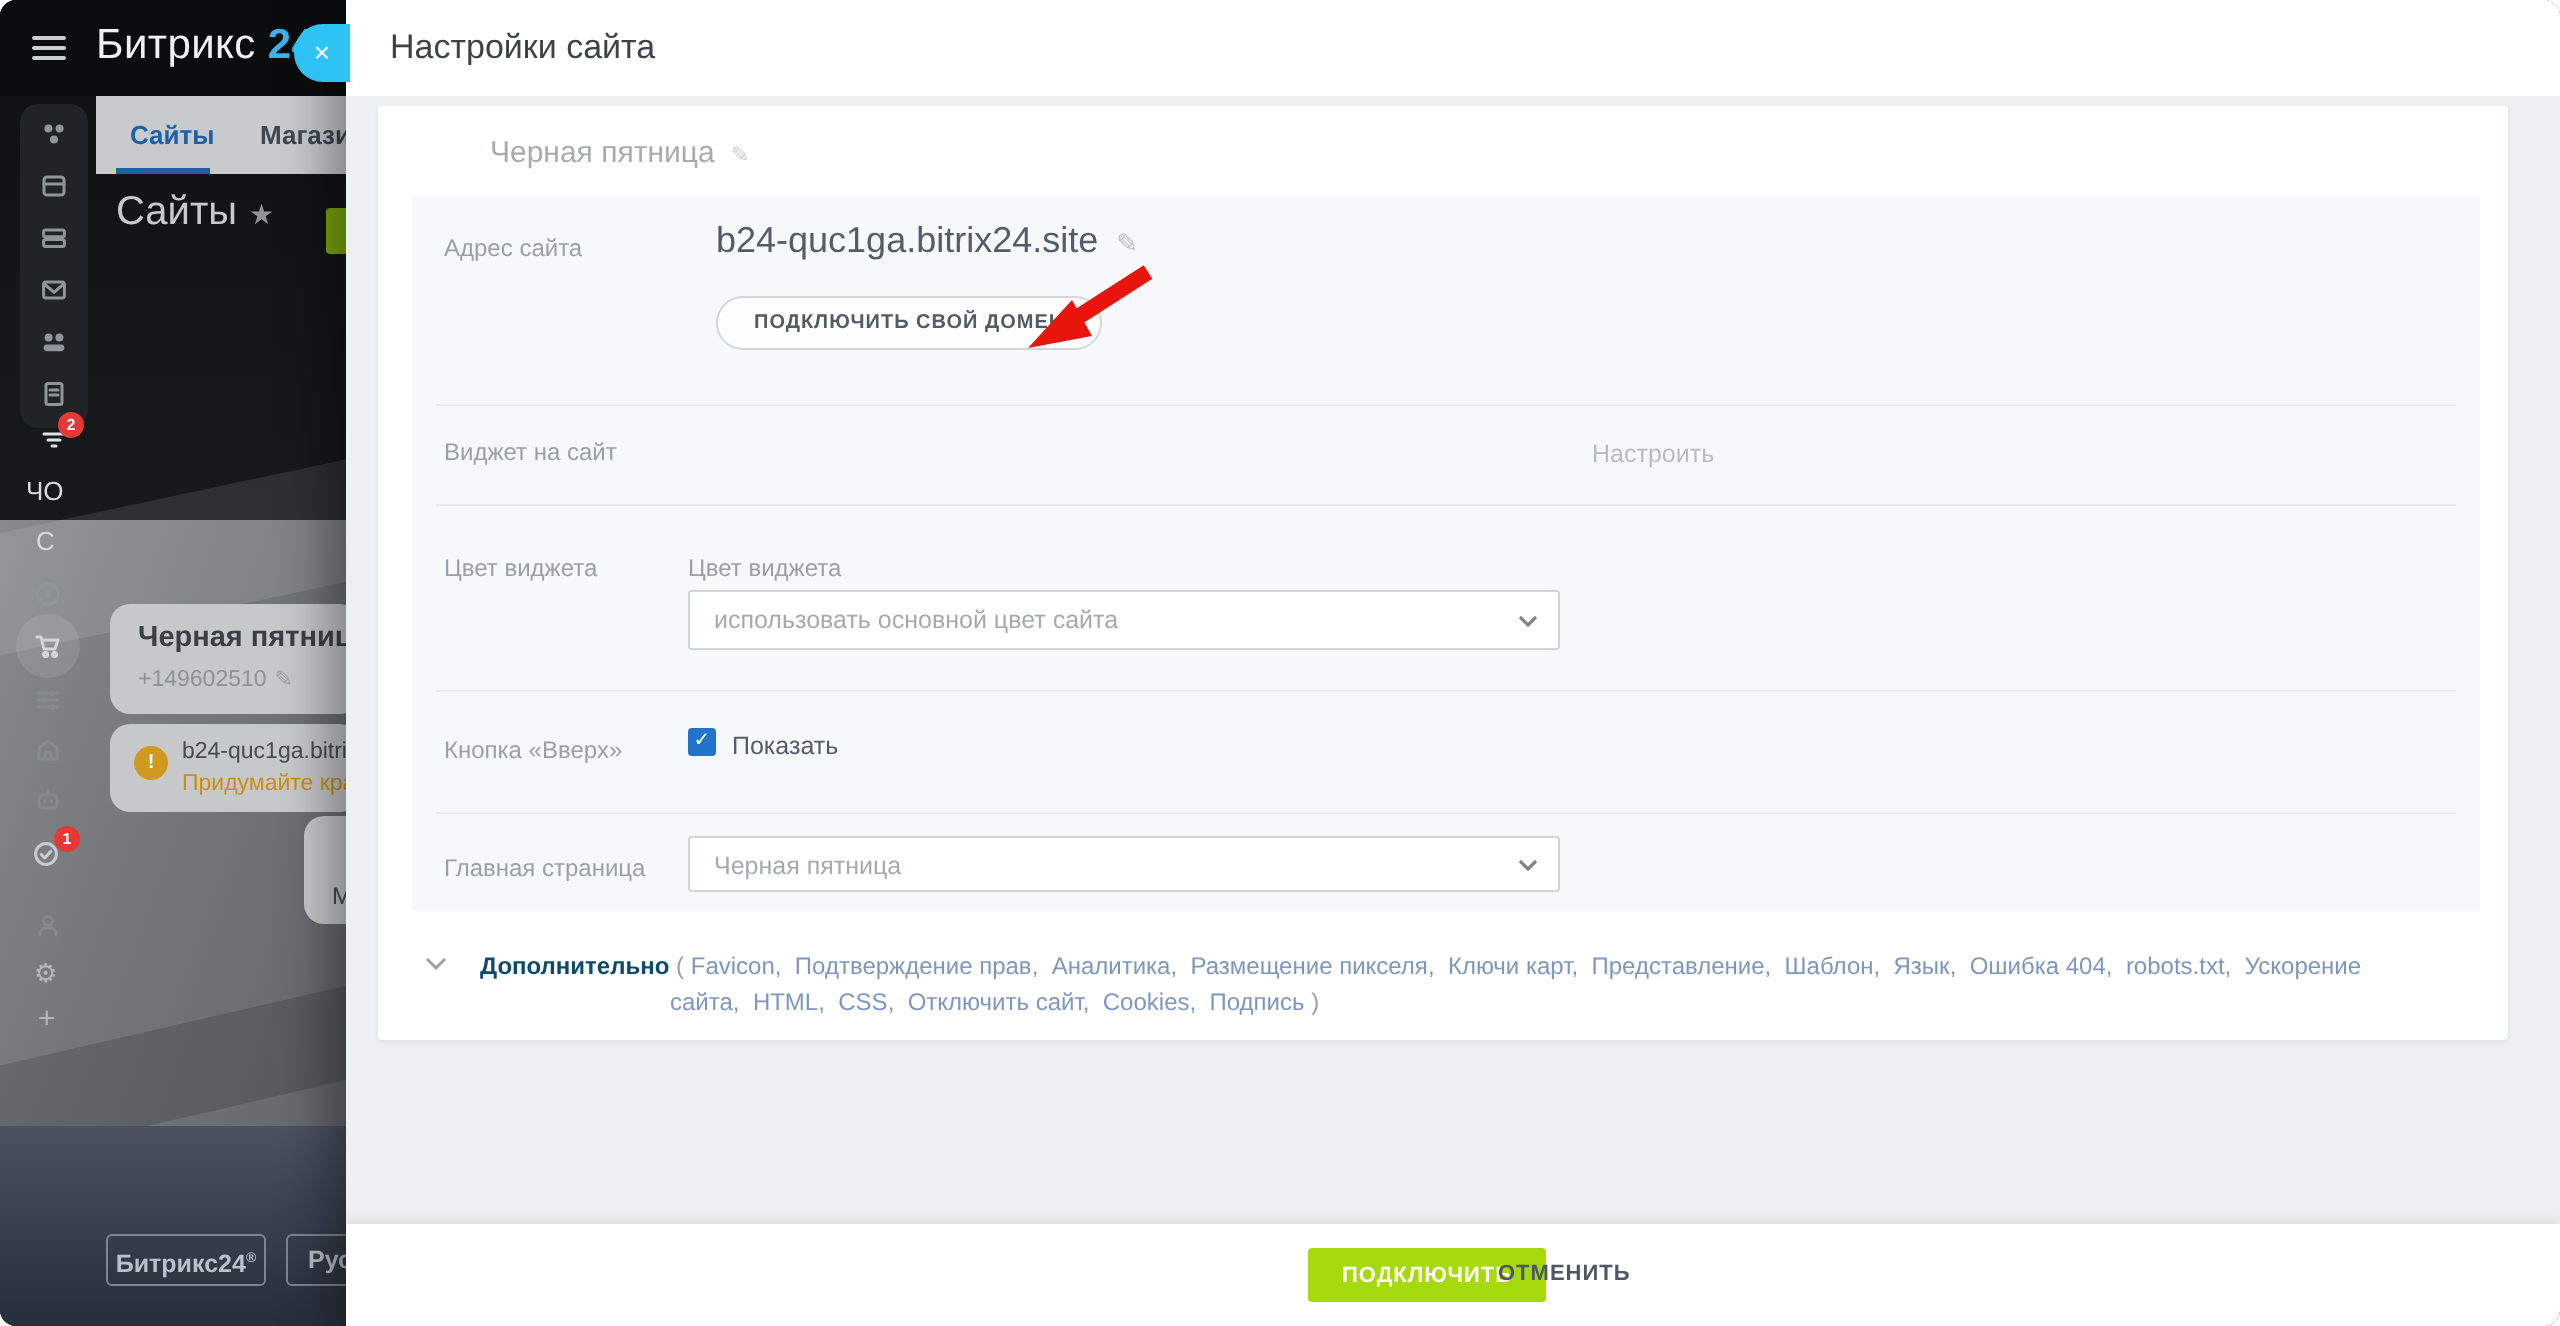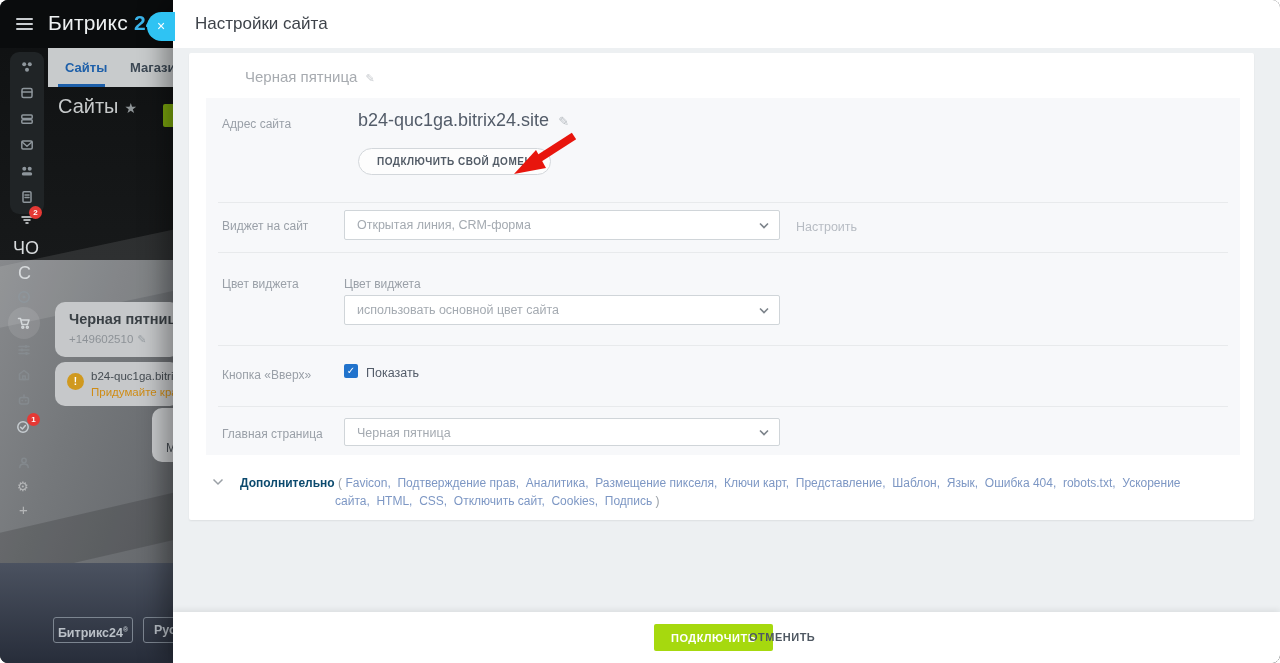--- a/index.html
+++ b/index.html
@@ -30,21 +30,21 @@
   .create-sliver{position:absolute;left:163px;top:104px;width:14px;height:23px;background:#7ca70d;border-radius:2px 0 0 2px;}
 
   
   .rail{position:absolute;left:10px;top:52px;width:34px;height:162px;background:#202426;border-radius:9px;}
   .ric{position:absolute;width:14px;height:14px;}
   .rail .ric{left:10px;}
   svg.icn{display:block;width:14px;height:14px;stroke:#8e969c;fill:none;stroke-width:1.5;stroke-linecap:round;stroke-linejoin:round;}
   svg.icn.fillic{fill:#8e969c;stroke:none;}
   svg.icn.bright{stroke:#dfe3e5;}
   .badge{position:absolute;min-width:13px;height:13px;border-radius:7px;background:#e53935;color:#fff;font-size:8px;font-weight:700;text-align:center;line-height:13px;padding:0 2px;}
-  .side-letter{position:absolute;color:#d7dadc;font-size:18px;text-align:right;}
+  .side-letter{position:absolute;color:#d7dadc;font-size:13px;text-align:right;}
   .cart-bubble{position:absolute;left:8px;top:307px;width:32px;height:32px;border-radius:50%;background:rgba(255,255,255,.10);}
   .faint{opacity:.5;}
   .glyph-ic{position:absolute;color:rgba(255,255,255,.45);font-size:13px;}
 
   
   .preview{position:absolute;left:55px;top:130px;width:125px;height:163px;border-radius:12px;background:#18191b;overflow:hidden;box-shadow:0 8px 16px rgba(0,0,0,.4);}
   .ph{position:absolute;right:0;top:0;width:56px;height:100%;background:linear-gradient(200deg,#6c4f41 0%,#3a2c24 55%,#191512 100%);}
   .pv-badge{position:absolute;left:28px;top:24px;font-size:5px;letter-spacing:.5px;color:#d8d5cf;background:rgba(255,255,255,.15);padding:1px 3px;border-radius:1px;white-space:nowrap;}
   .pv-head{position:absolute;left:18px;top:37px;font-family:"DejaVu Serif",serif;font-size:15px;font-weight:700;color:#e8e2d8;letter-spacing:.5px;white-space:nowrap;}
   .pv-bar1{position:absolute;left:18px;top:62px;width:48px;height:2px;background:rgba(255,255,255,.25);}
@@ -292,26 +292,20 @@
           <span class="pencil">✎</span>
         </span>
         <button class="domain-btn">ПОДКЛЮЧИТЬ СВОЙ ДОМЕН</button>
         <svg class="arrow-svg" viewBox="0 0 80 58">
           <line x1="72" y1="6" x2="30" y2="33" stroke="#e8150d" stroke-width="8"></line>
           <polygon points="12,44 34,20 44,38" fill="#e8150d"></polygon>
         </svg>
         <div class="divider" style="top:104px"></div>
 
         <span class="flabel" style="top:121px">Виджет на сайт</span>
-        <div class="select" style="top:112px">
-          <span class="sel-text">Открытая линия, CRM-форма</span>
-          <svg class="chev" width="10" height="7" viewBox="0 0 10 7">
-              <polyline points="1,1.5 5,5.5 9,1.5" fill="none" stroke="#7d848b" stroke-width="1.6"></polyline>
-            </svg>
-        </div>
         <span class="action-link" style="top:122px">Настроить</span>
         <div class="divider" style="top:154px"></div>
 
         <span class="flabel" style="top:179px">Цвет виджета</span>
         <span class="sub-label" style="top:179px">Цвет виджета</span>
         <div class="select" style="top:197px">
           <span class="sel-text">использовать основной цвет сайта</span>
           <svg class="chev" width="10" height="7" viewBox="0 0 10 7">
               <polyline points="1,1.5 5,5.5 9,1.5" fill="none" stroke="#7d848b" stroke-width="1.6"></polyline>
             </svg>

